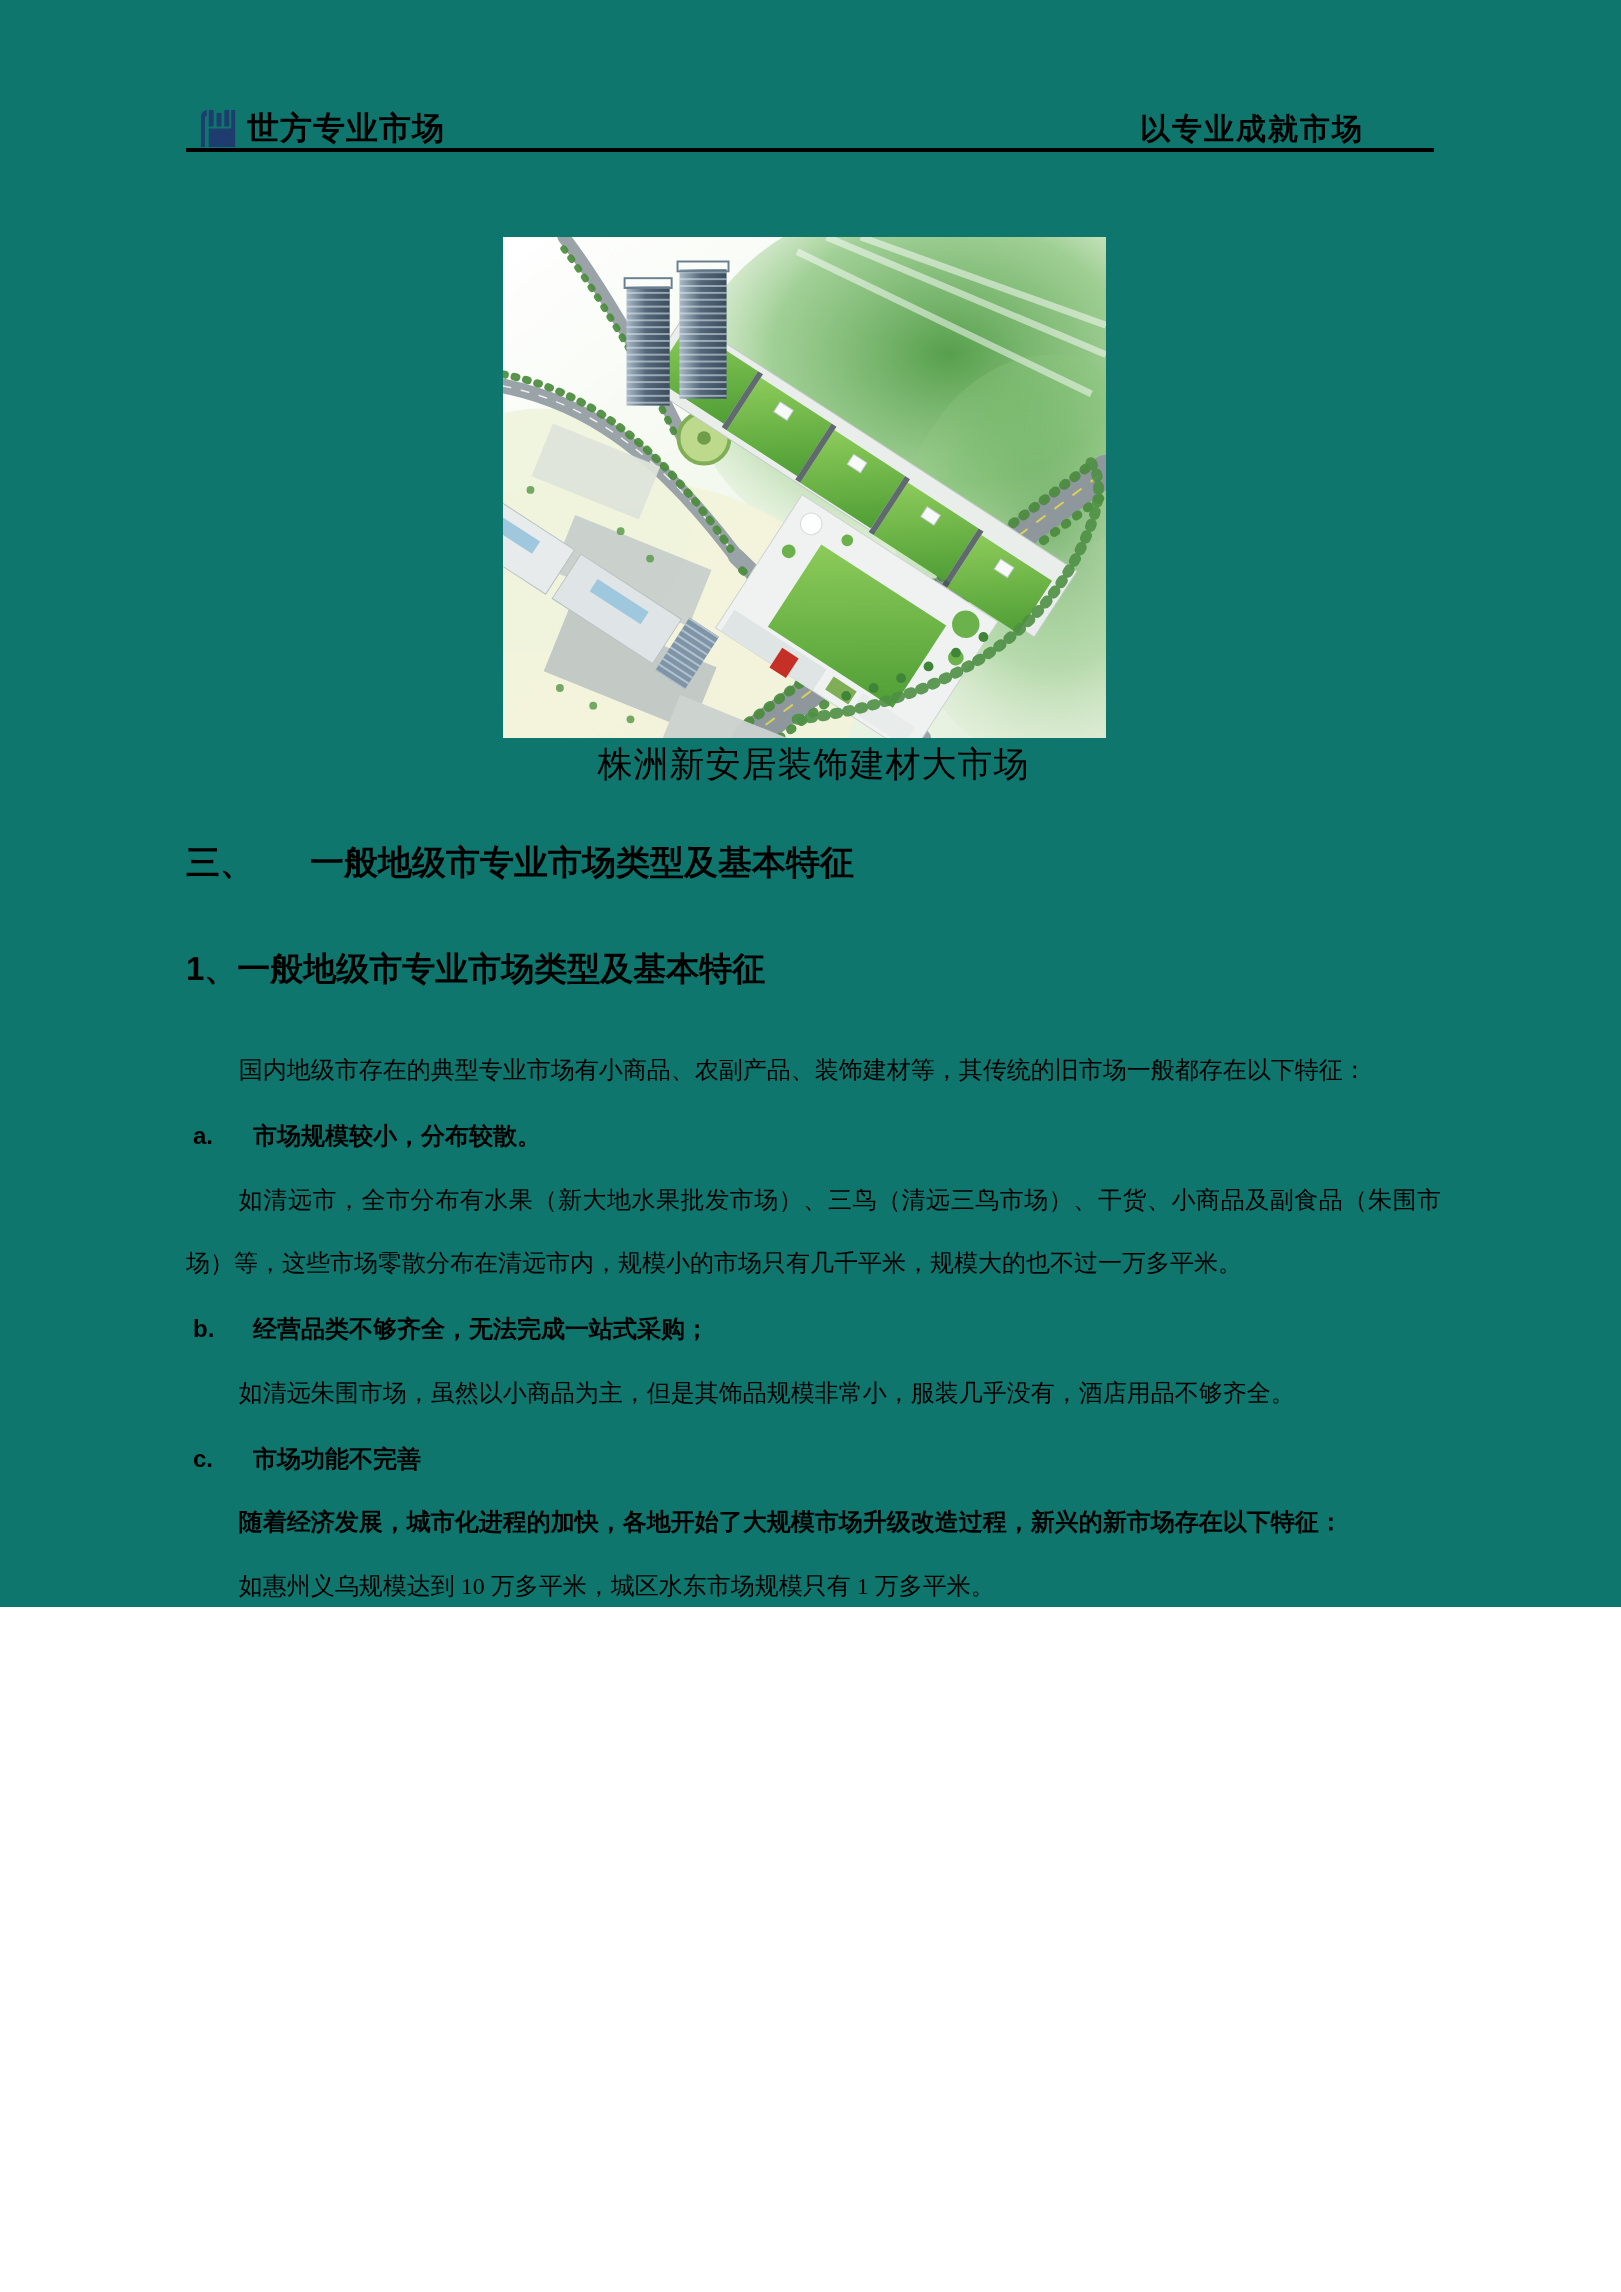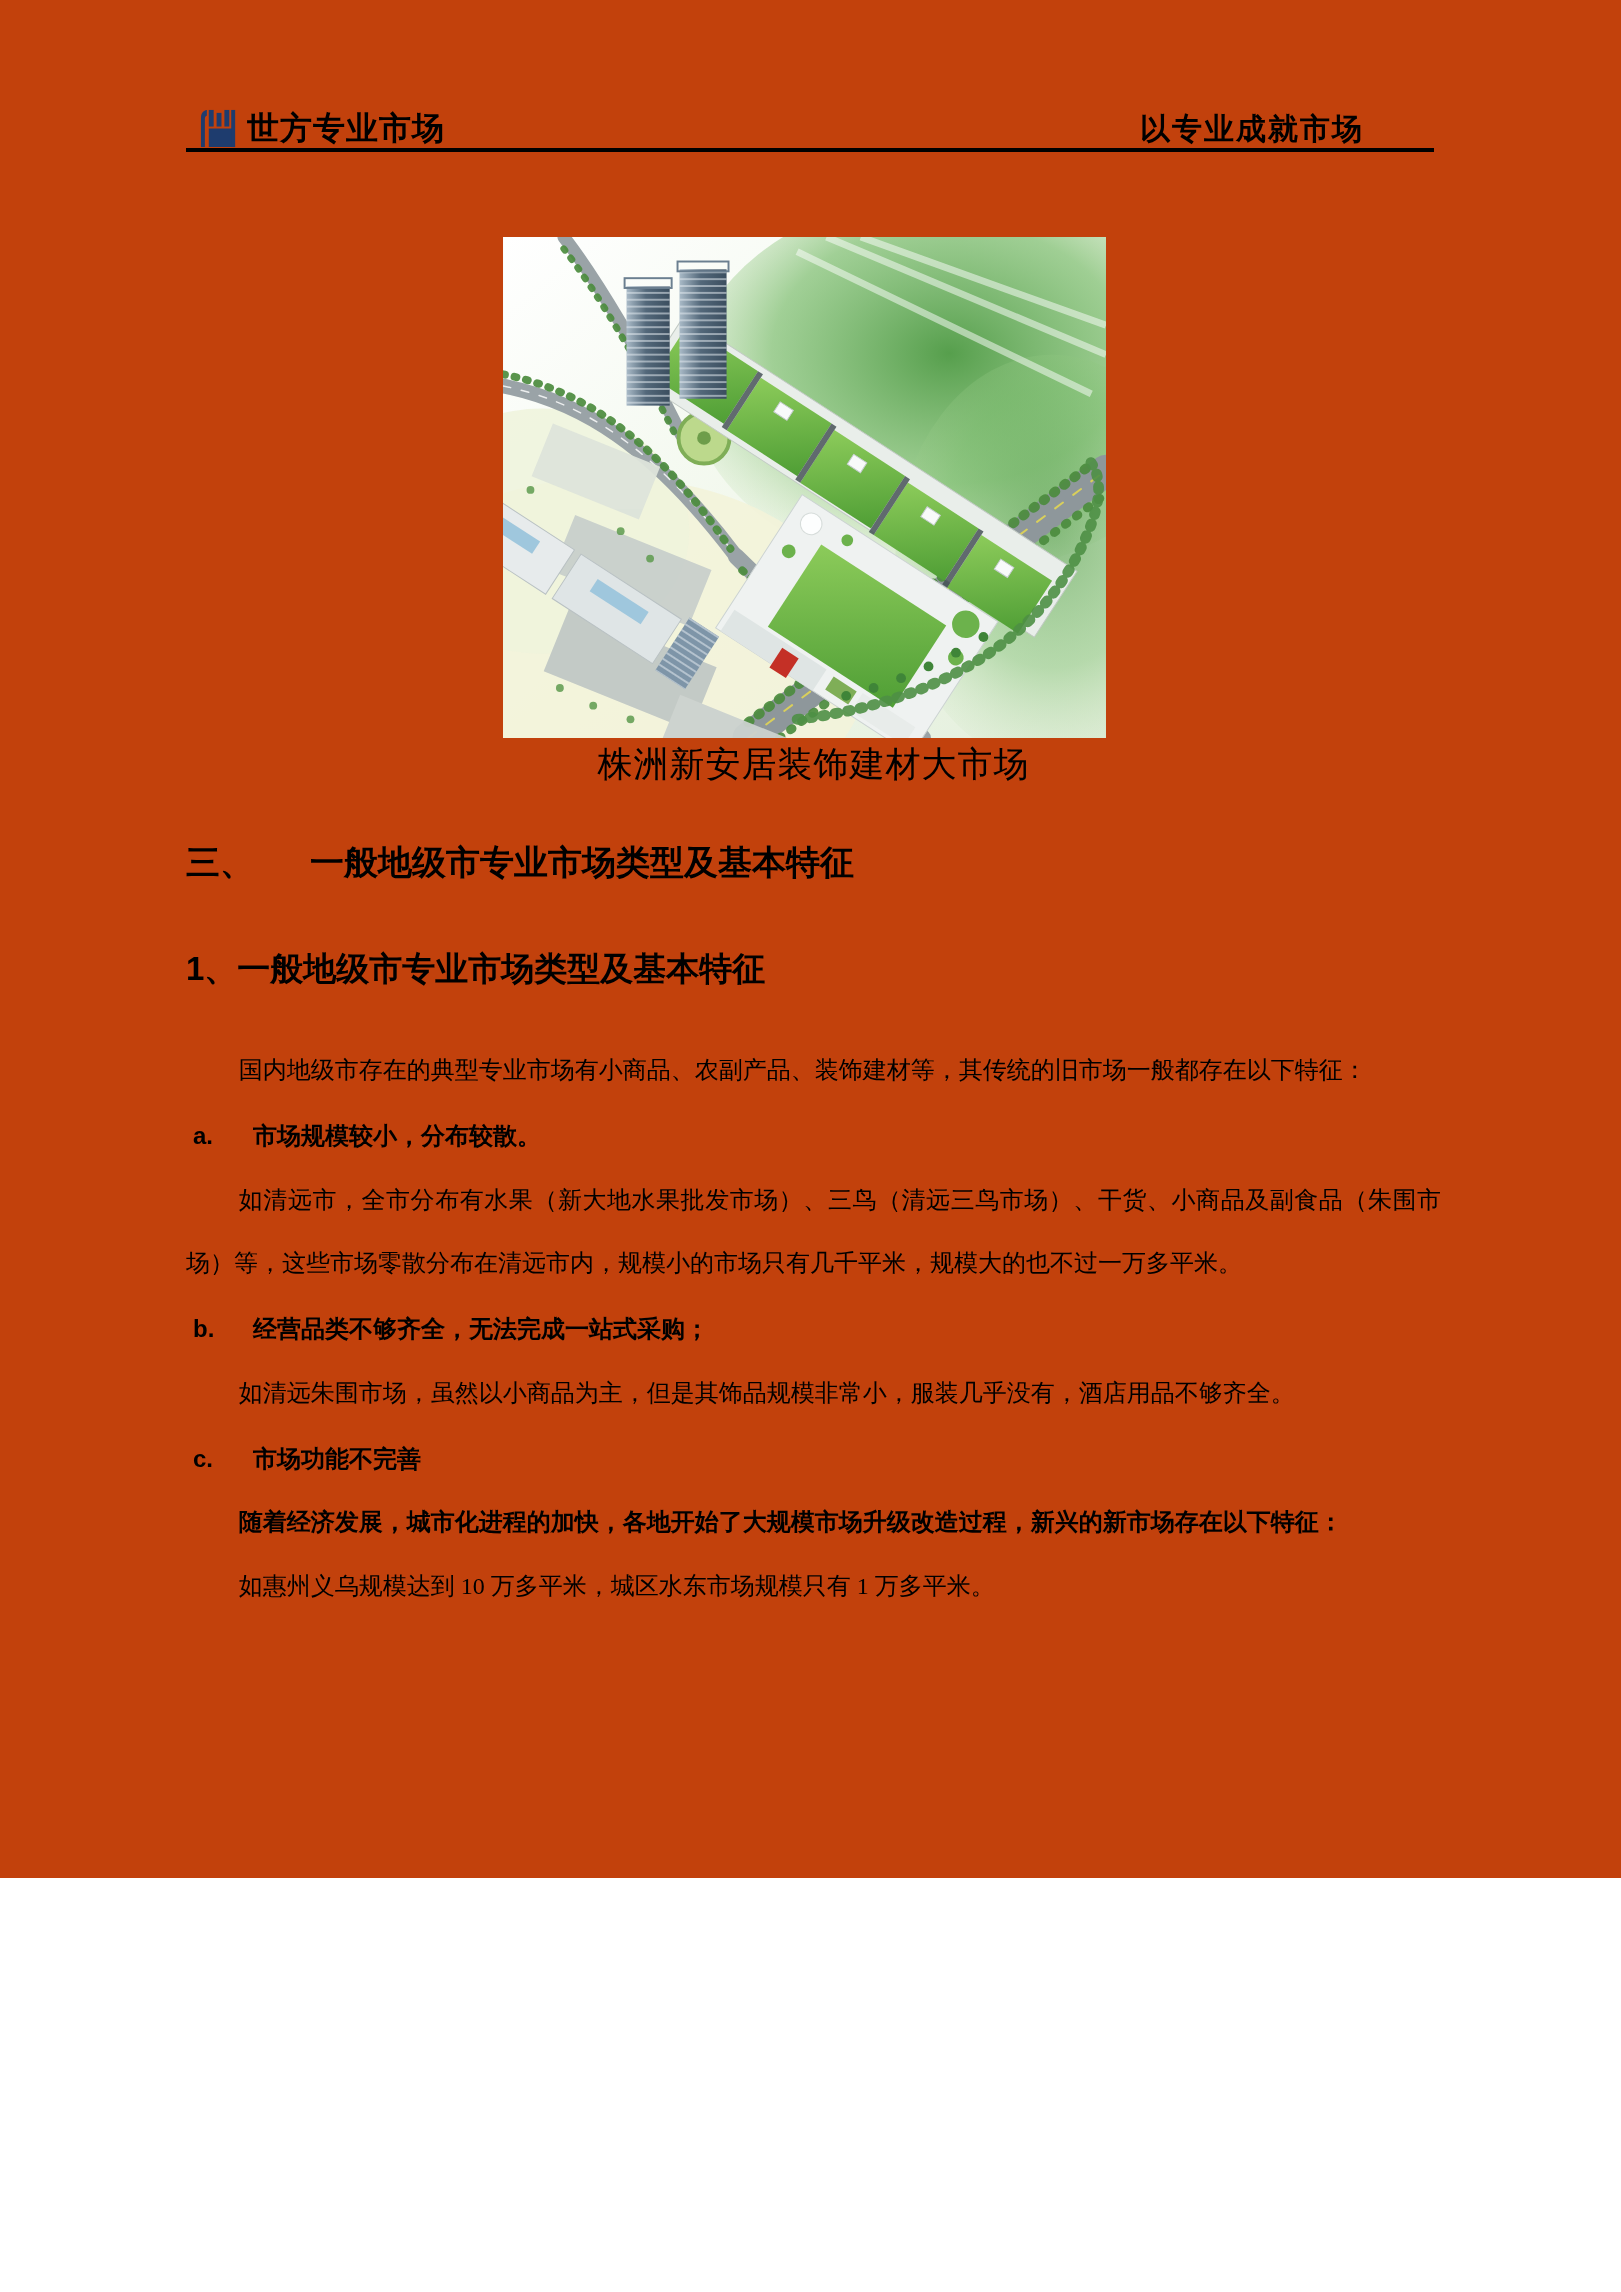--- a/index.html
+++ b/index.html
@@ -1,16 +1,16 @@
 <!DOCTYPE html>
 <html><head>
 <meta charset="utf-8">
 <style>
   html,body{margin:0;padding:0;background:#ffffff;}
-  .page{position:relative;width:1621px;height:1878px;background:#c2410c;overflow:hidden;
+  .page{position:relative;width:1621px;height:1607px;background:#0f766e;overflow:hidden;
         font-family:"Liberation Serif","DejaVu Serif",serif;color:#000;}
 
   
   .logo-icon{position:absolute;left:198px;top:108px;width:45px;height:41px;}
   .logo-text{position:absolute;left:247px;top:108px;height:41px;line-height:41px;
              font-family:"Liberation Sans","DejaVu Sans",sans-serif;
              font-weight:bold;font-size:32px;letter-spacing:1px;}
   .slogan{position:absolute;left:1140px;top:108px;height:41px;line-height:41px;
           font-family:"Liberation Sans","DejaVu Sans",sans-serif;
           font-weight:bold;font-size:30px;letter-spacing:2px;}

